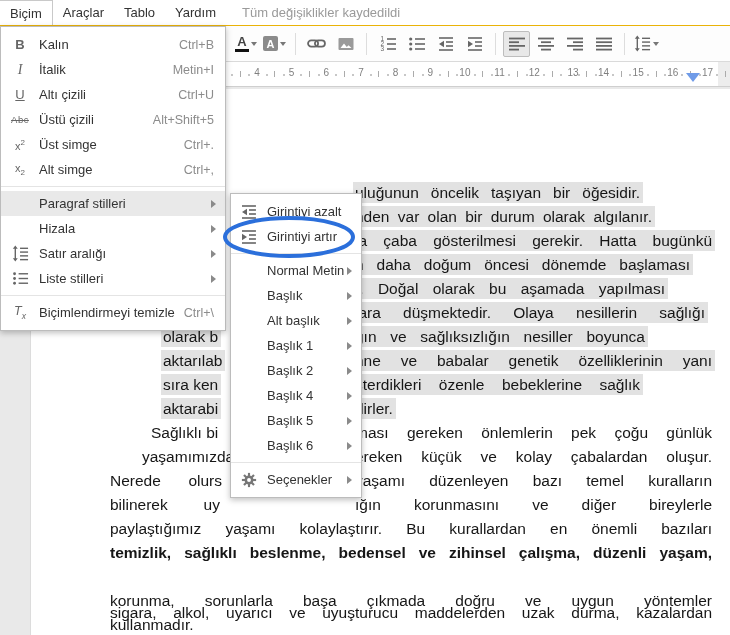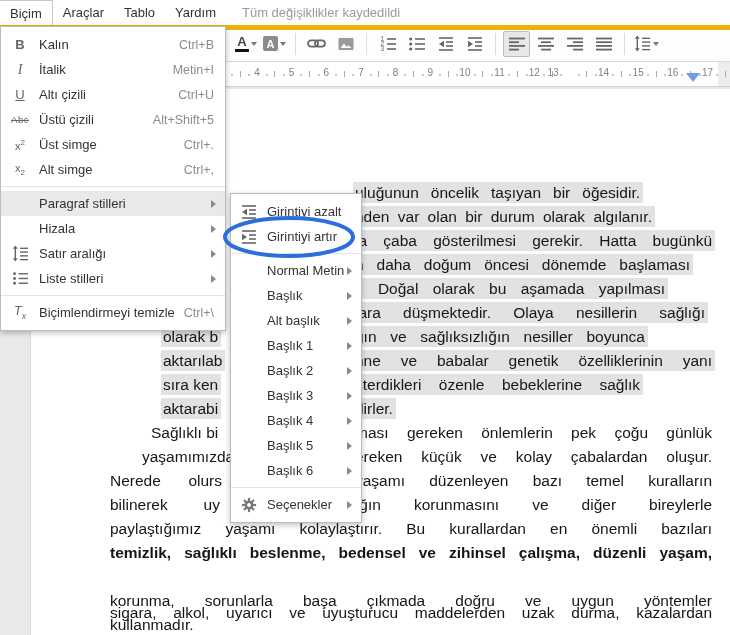--- a/index.html
+++ b/index.html
@@ -2,21 +2,21 @@
 <html><head>
 <meta charset="utf-8">
 <style>
   html,body{margin:0;padding:0}
   body{width:730px;height:635px;position:relative;overflow:hidden;background:#fff;
        font-family:"Liberation Sans",sans-serif;-webkit-font-smoothing:antialiased}
   #app{position:absolute;inset:0}
 
   
   .menubar{position:absolute;top:0;left:0;right:0;height:25px;background:#fff;
-           border-bottom:5px solid #eab308;display:flex;align-items:stretch;
+           border-bottom:1px solid #eab308;display:flex;align-items:stretch;
            font-size:13px;color:#333;z-index:40}
   .mitem{padding:0 10px;display:flex;align-items:center;cursor:pointer}
   .mitem.open{border:1px solid #c9c9c9;border-bottom:none;background:#fff;margin-left:-1px}
   .status{color:#9a9a9a;margin-left:16px;display:flex;align-items:center}
 
   
   .toolbar{position:absolute;top:26px;left:0;right:0;height:35px;background:#fdfdfd;
            border-bottom:1px solid #dadada;display:flex;align-items:center;
            padding-left:232px;z-index:5}
   .tgroup{display:flex;align-items:center;cursor:pointer;margin:0 1px;padding:0 2px}
@@ -136,21 +136,21 @@
         <div class="tickbar" style="left: 482.25px;"></div>
         <div class="tickdot" style="left: 490.85px;"></div>
         <div class="ruler-num" style="left: 499.55px;">11</div>
         <div class="tickdot" style="left: 508.2px;"></div>
         <div class="tickbar" style="left: 516.9px;"></div>
         <div class="tickdot" style="left: 525.5px;"></div>
         <div class="ruler-num" style="left: 534.2px;">12</div>
         <div class="tickdot" style="left: 542.85px;"></div>
         <div class="tickbar" style="left: 551.55px;"></div>
         <div class="tickdot" style="left: 560.15px;"></div>
-        <div class="ruler-num" style="left: 553px; text-align: right;">13</div>
+        <div class="ruler-num" style="left: 573px; text-align: right;">13</div>
         <div class="tickdot" style="left: 577.5px;"></div>
         <div class="tickbar" style="left: 586.2px;"></div>
         <div class="tickdot" style="left: 594.8px;"></div>
         <div class="ruler-num" style="left: 603.5px;">14</div>
         <div class="tickdot" style="left: 612.15px;"></div>
         <div class="tickbar" style="left: 620.85px;"></div>
         <div class="tickdot" style="left: 629.45px;"></div>
         <div class="ruler-num" style="left: 638.15px;">15</div>
         <div class="tickdot" style="left: 646.8px;"></div>
         <div class="tickbar" style="left: 655.5px;"></div>
@@ -473,25 +473,20 @@
         <span class="mi-label">Başlık 1</span>
         <span class="mi-arrow"></span>
       </div>
       <div class="menu-item">
         <span class="mi-icon"></span>
         <span class="mi-label">Başlık 2</span>
         <span class="mi-arrow"></span>
       </div>
       <div class="menu-item">
         <span class="mi-icon"></span>
-        <span class="mi-label">Başlık 3</span>
-        <span class="mi-arrow"></span>
-      </div>
-      <div class="menu-item">
-        <span class="mi-icon"></span>
         <span class="mi-label">Başlık 4</span>
         <span class="mi-arrow"></span>
       </div>
       <div class="menu-item">
         <span class="mi-icon"></span>
         <span class="mi-label">Başlık 5</span>
         <span class="mi-arrow"></span>
       </div>
       <div class="menu-item">
         <span class="mi-icon"></span>

